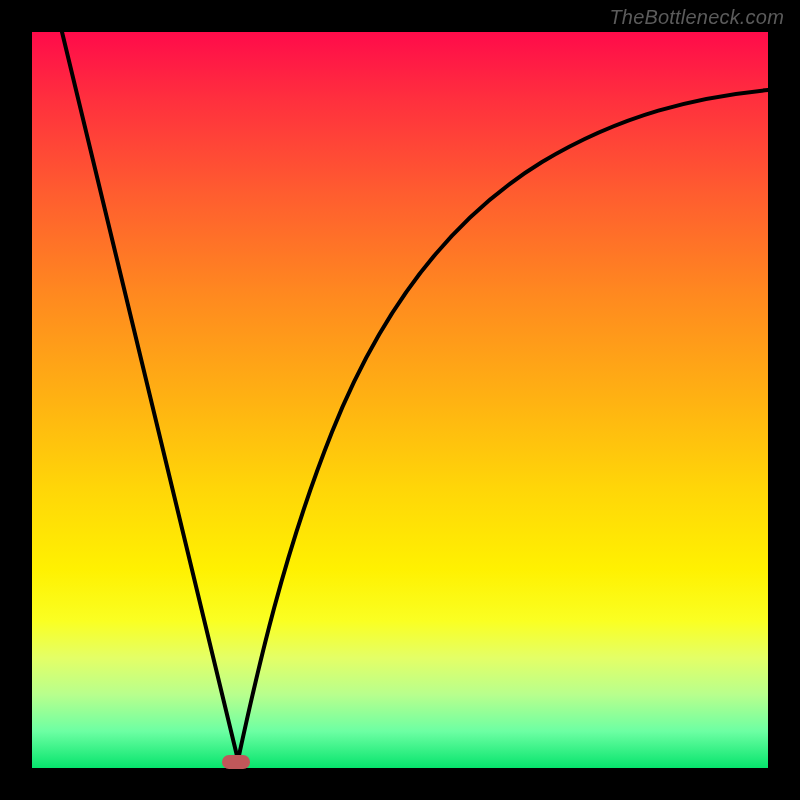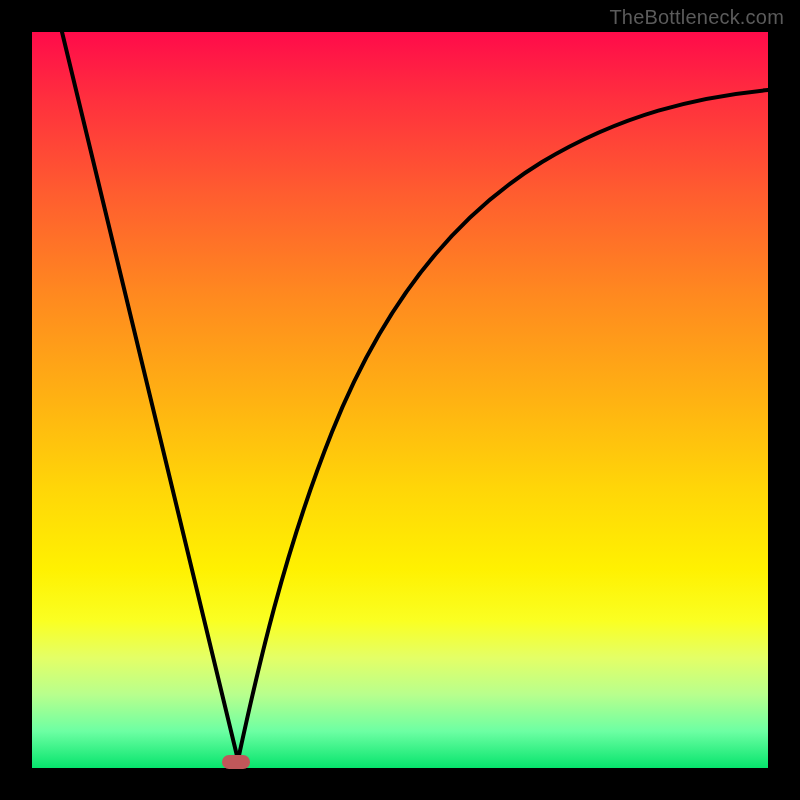--- a/index.html
+++ b/index.html
@@ -11,20 +11,21 @@
     overflow: hidden;
     font-family: Arial, Helvetica, sans-serif;
   }
   .frame {
     position: absolute;
     left: 0;
     top: 0;
     width: 800px;
     height: 800px;
     background: #000;
+    font-style: italic;
   }
   .plot {
     position: absolute;
     left: 32px;
     top: 32px;
     width: 736px;
     height: 736px;
     
     background: linear-gradient(
       to bottom,

